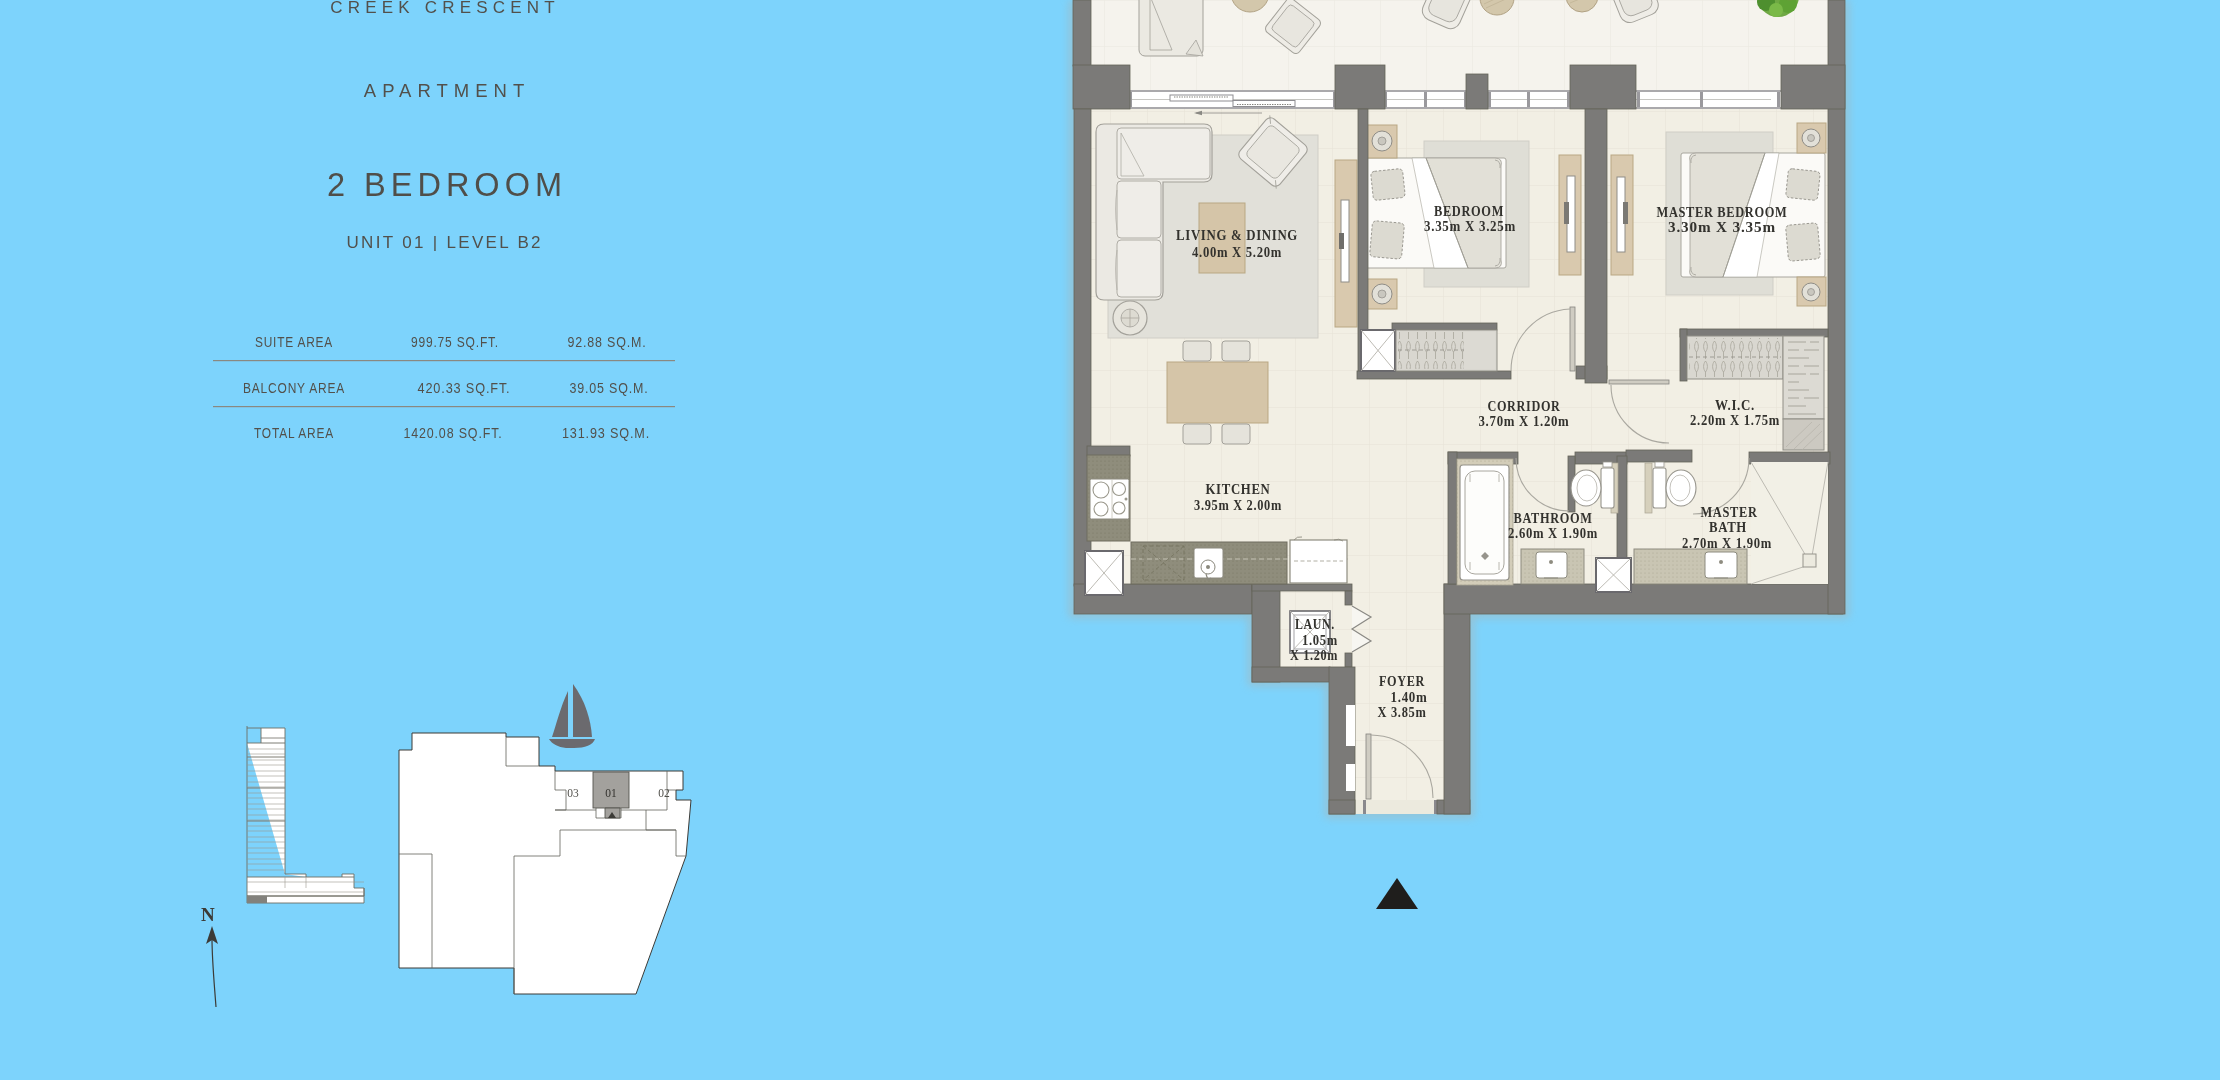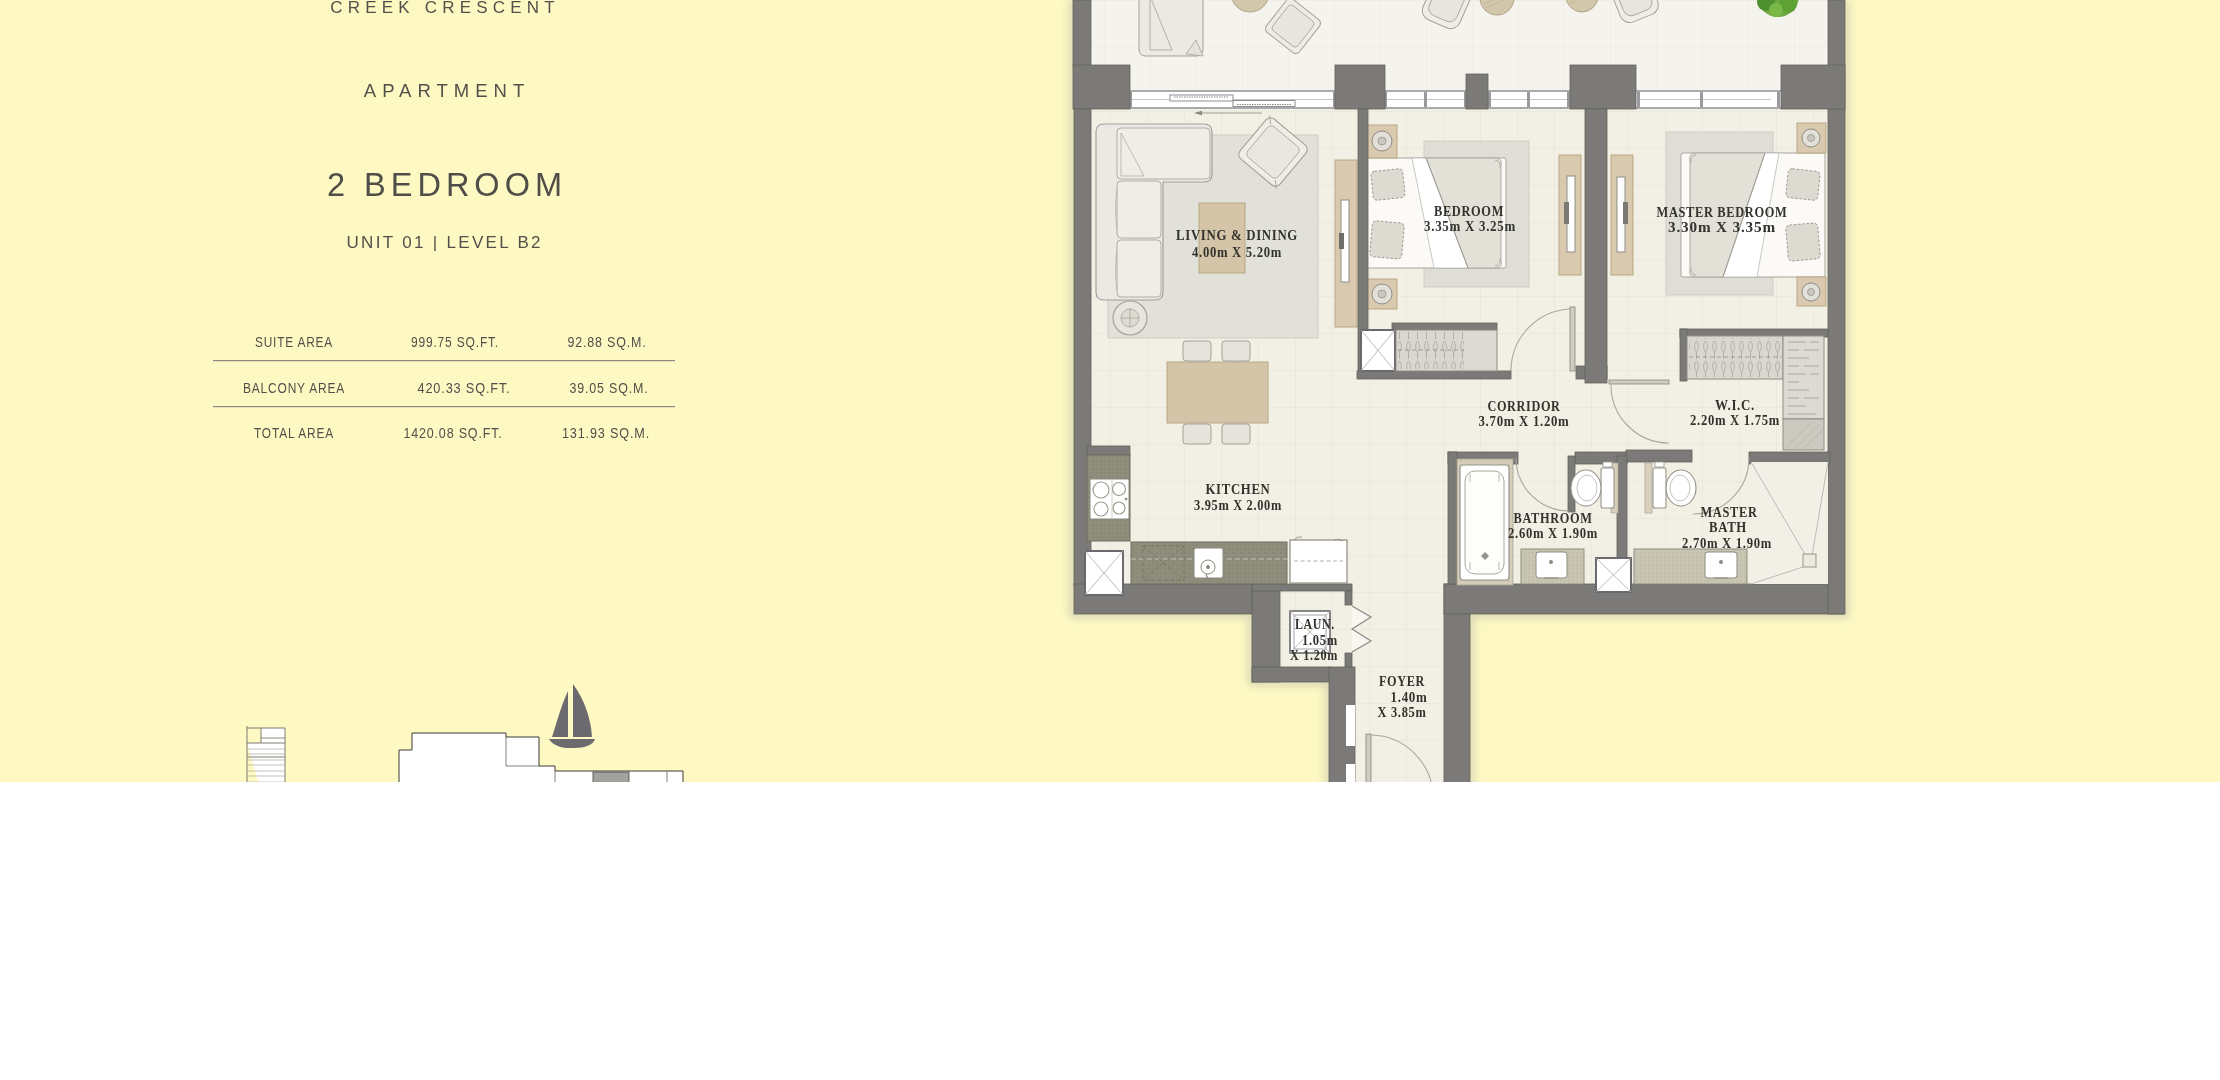--- a/index.html
+++ b/index.html
@@ -1,16 +1,16 @@
 <!DOCTYPE html>
 <html><head>
 <meta charset="utf-8">
 <style>
 html,body{margin:0;padding:0;background:#ffffff;}
-#page{position:relative;width:2220px;height:782px;background:#fef9c3;overflow:hidden;}
+#page{position:relative;width:2220px;height:1080px;background:#7dd3fc;overflow:hidden;}
 svg{display:block;}
 .planlabel{font-family:"Liberation Serif",serif;font-weight:bold;fill:#33322e;}
 </style>
 </head>
 <body>
 <div id="page">
 <svg width="2220" height="1080" viewBox="0 0 2220 1080" xmlns="http://www.w3.org/2000/svg">
 <defs>
 <pattern id="tileIn" width="37" height="37" patternUnits="userSpaceOnUse">
   <rect width="37" height="37" fill="none"></rect>

